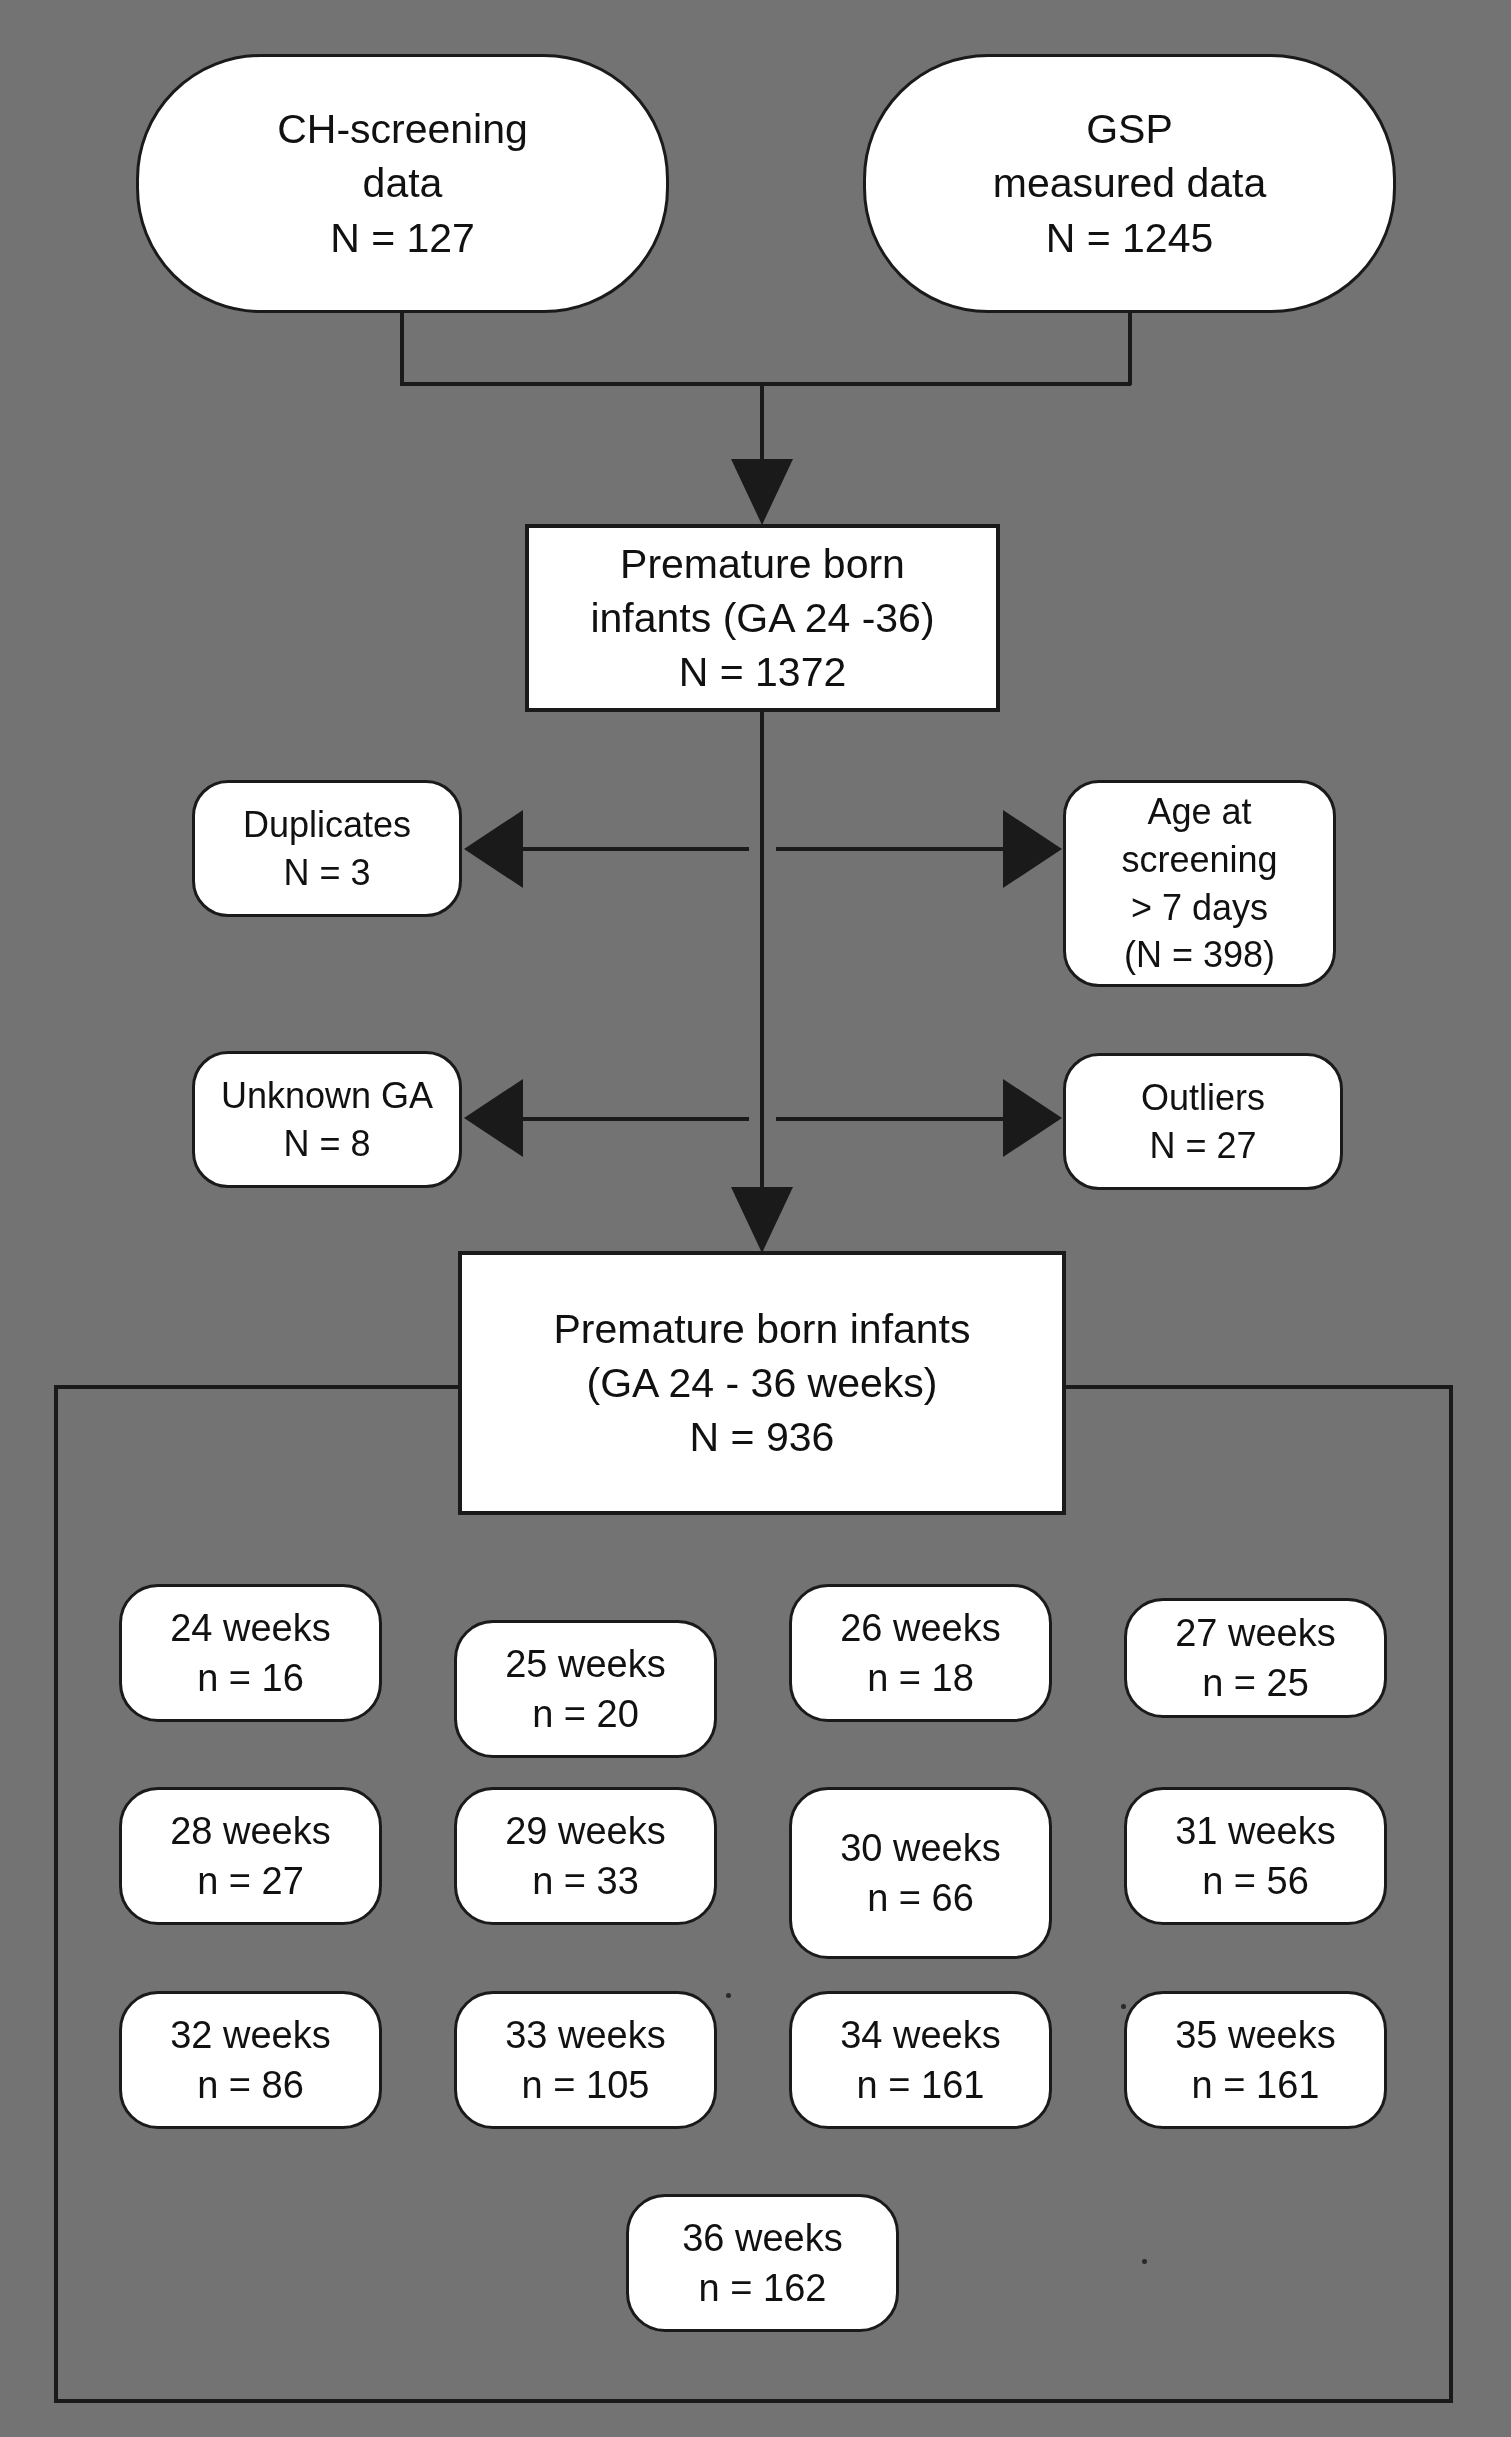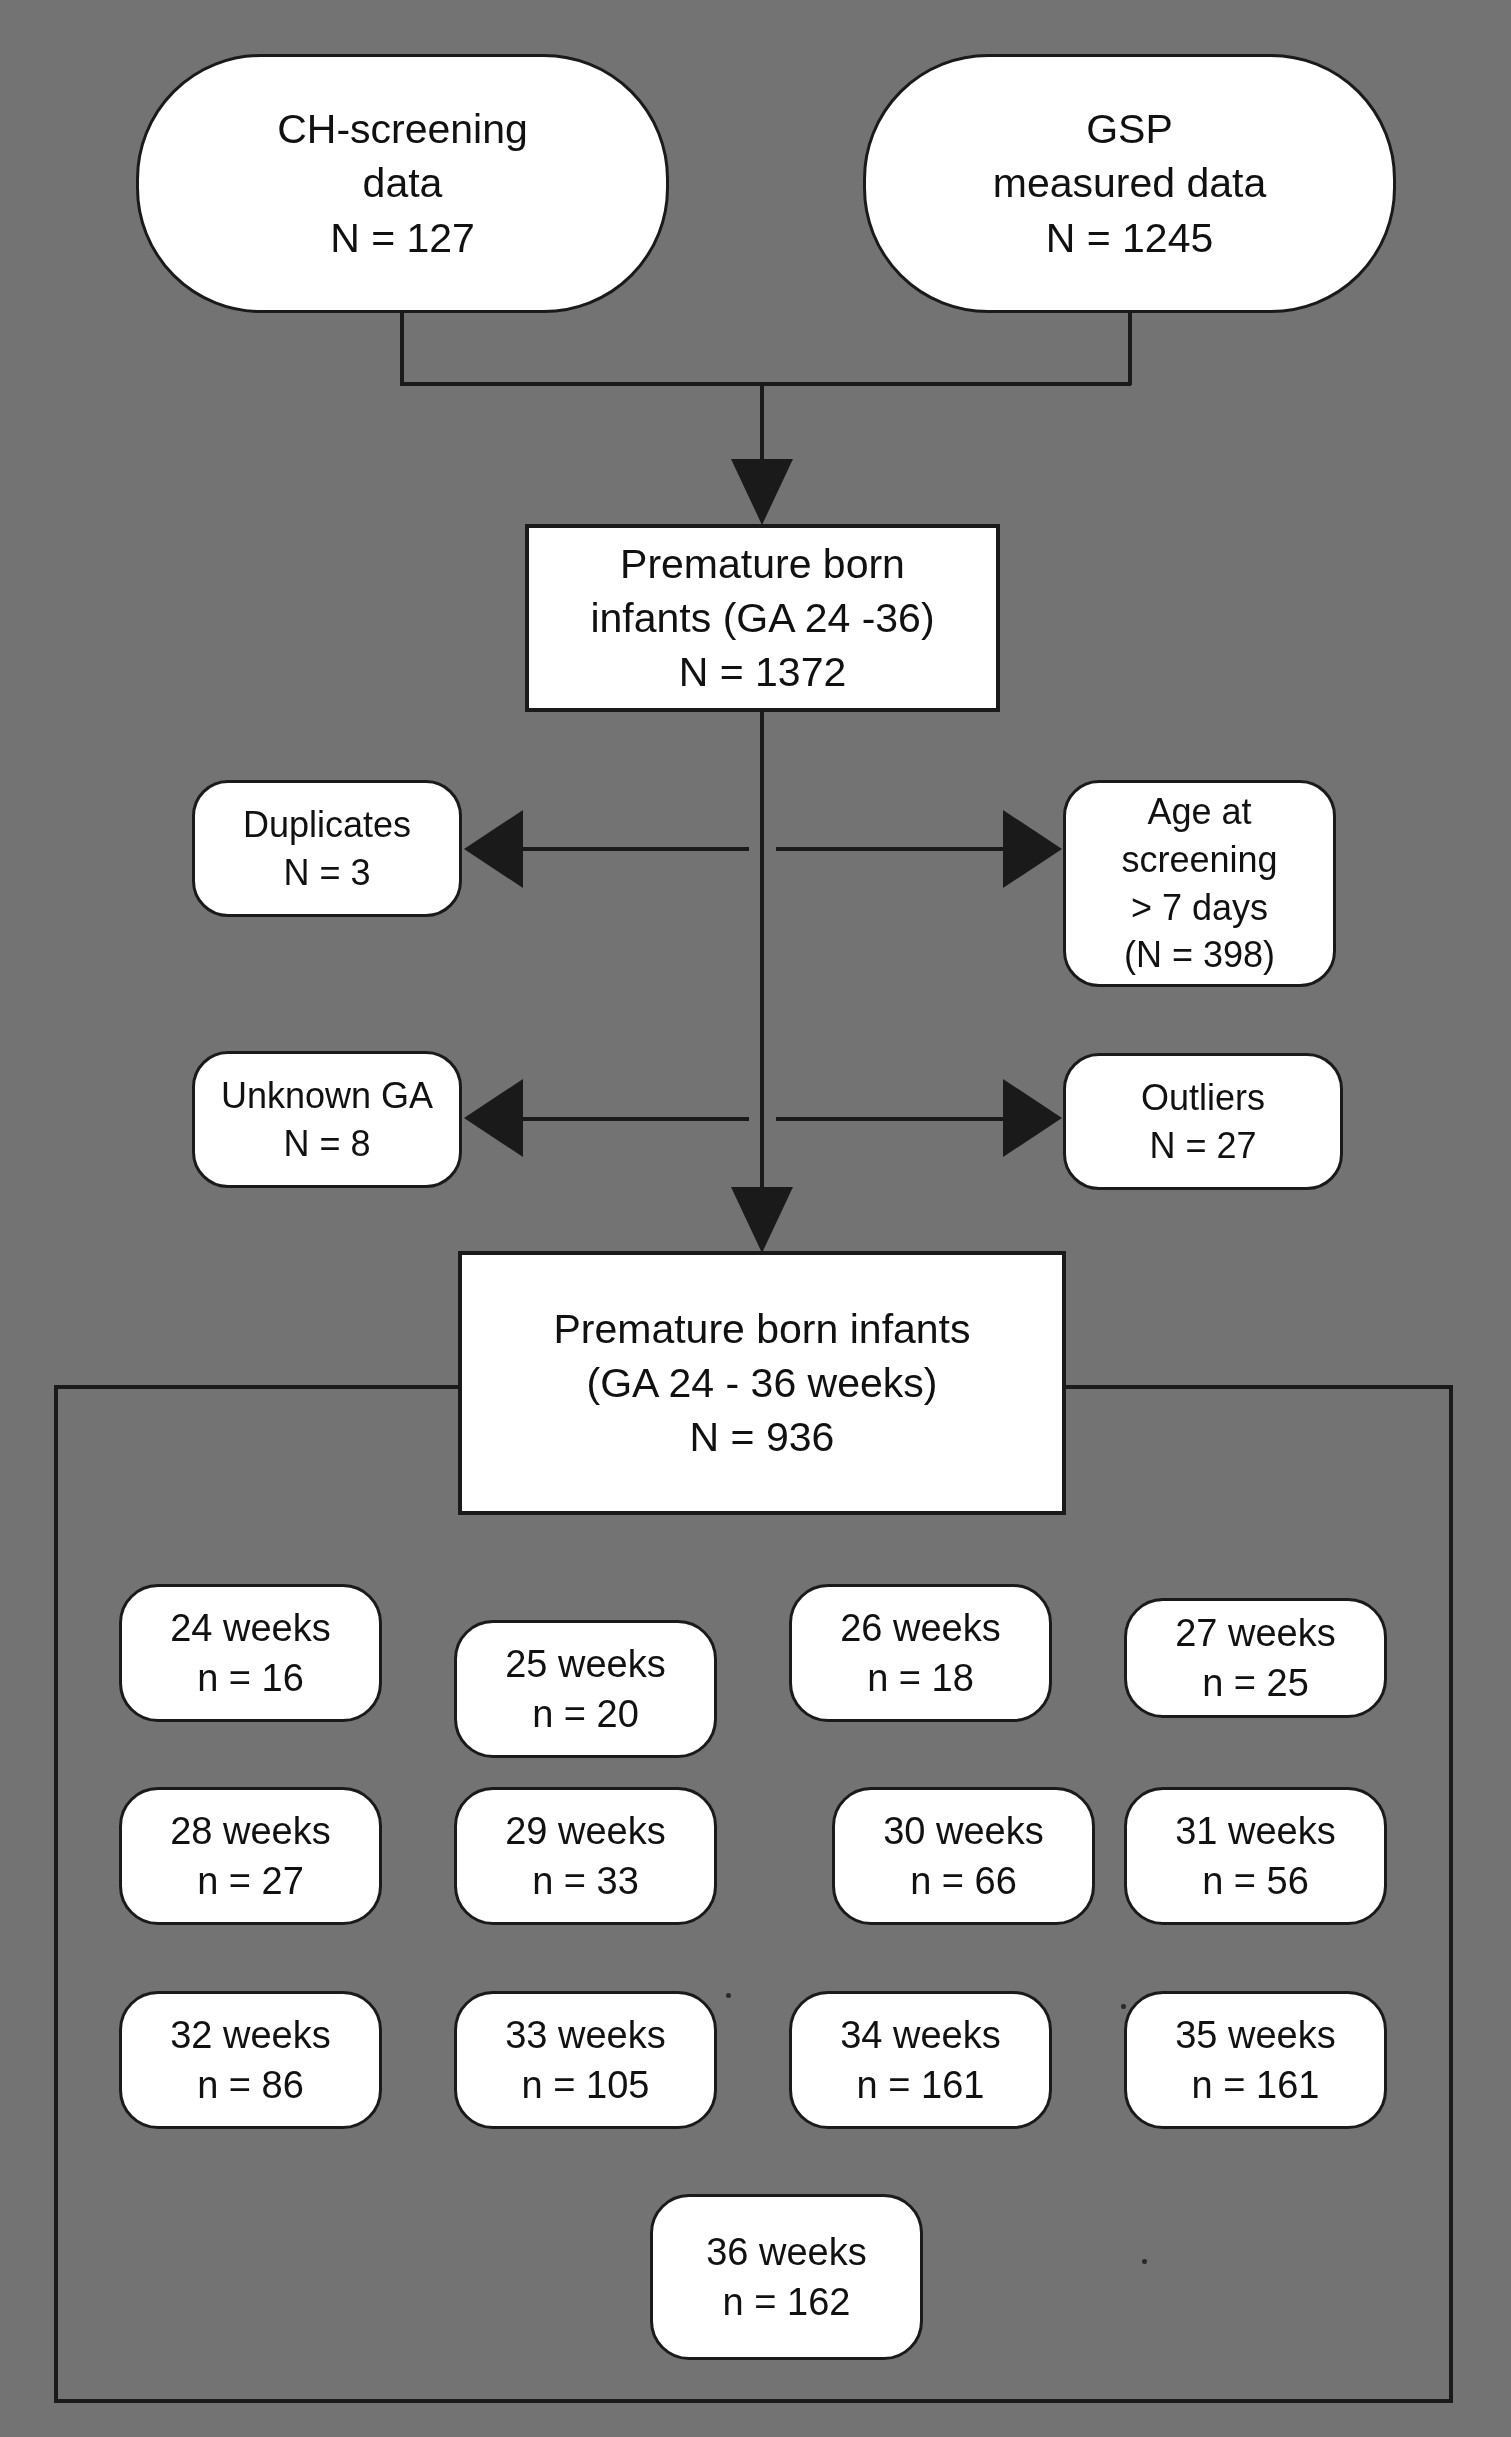--- a/index.html
+++ b/index.html
@@ -122,29 +122,29 @@
 
   #outer { left: 54px; top: 1385px; width: 1399px; height: 1018px; }
 
   #wk24 { left: 119px;  top: 1584px; width: 263px; height: 138px; }
   #wk25 { left: 454px;  top: 1584px; width: 263px; height: 138px; margin-top: 36px; }
   #wk26 { left: 789px;  top: 1584px; width: 263px; height: 138px; }
   #wk27 { left: 1124px; top: 1584px; width: 263px; height: 120px; margin-top: 14px; }
 
   #wk28 { left: 119px;  top: 1787px; width: 263px; height: 138px; }
   #wk29 { left: 454px;  top: 1787px; width: 263px; height: 138px; }
-  #wk30 { left: 789px;  top: 1787px; width: 263px; height: 138px; margin-left: 43px; }
+  #wk30 { left: 789px;  top: 1787px; width: 263px; height: 172px; }
   #wk31 { left: 1124px; top: 1787px; width: 263px; height: 138px; }
 
   #wk32 { left: 119px;  top: 1991px; width: 263px; height: 138px; }
   #wk33 { left: 454px;  top: 1991px; width: 263px; height: 138px; }
   #wk34 { left: 789px;  top: 1991px; width: 263px; height: 138px; }
   #wk35 { left: 1124px; top: 1991px; width: 263px; height: 138px; }
 
-  #wk36 { left: 626px; top: 2194px; width: 273px; height: 166px; margin-left: 24px; }
+  #wk36 { left: 626px; top: 2194px; width: 273px; height: 138px; }
 
   #dot-a { left: 726px;  top: 1993px; width: 5.4px; height: 5.4px; }
   #dot-b { left: 1121px; top: 2004px; width: 4.5px; height: 4.5px; }
   #dot-c { left: 1142px; top: 2259px; width: 4.5px; height: 4.5px; }
 </style>
 </head>
 <body>
 
 <div id="canvas">
 

